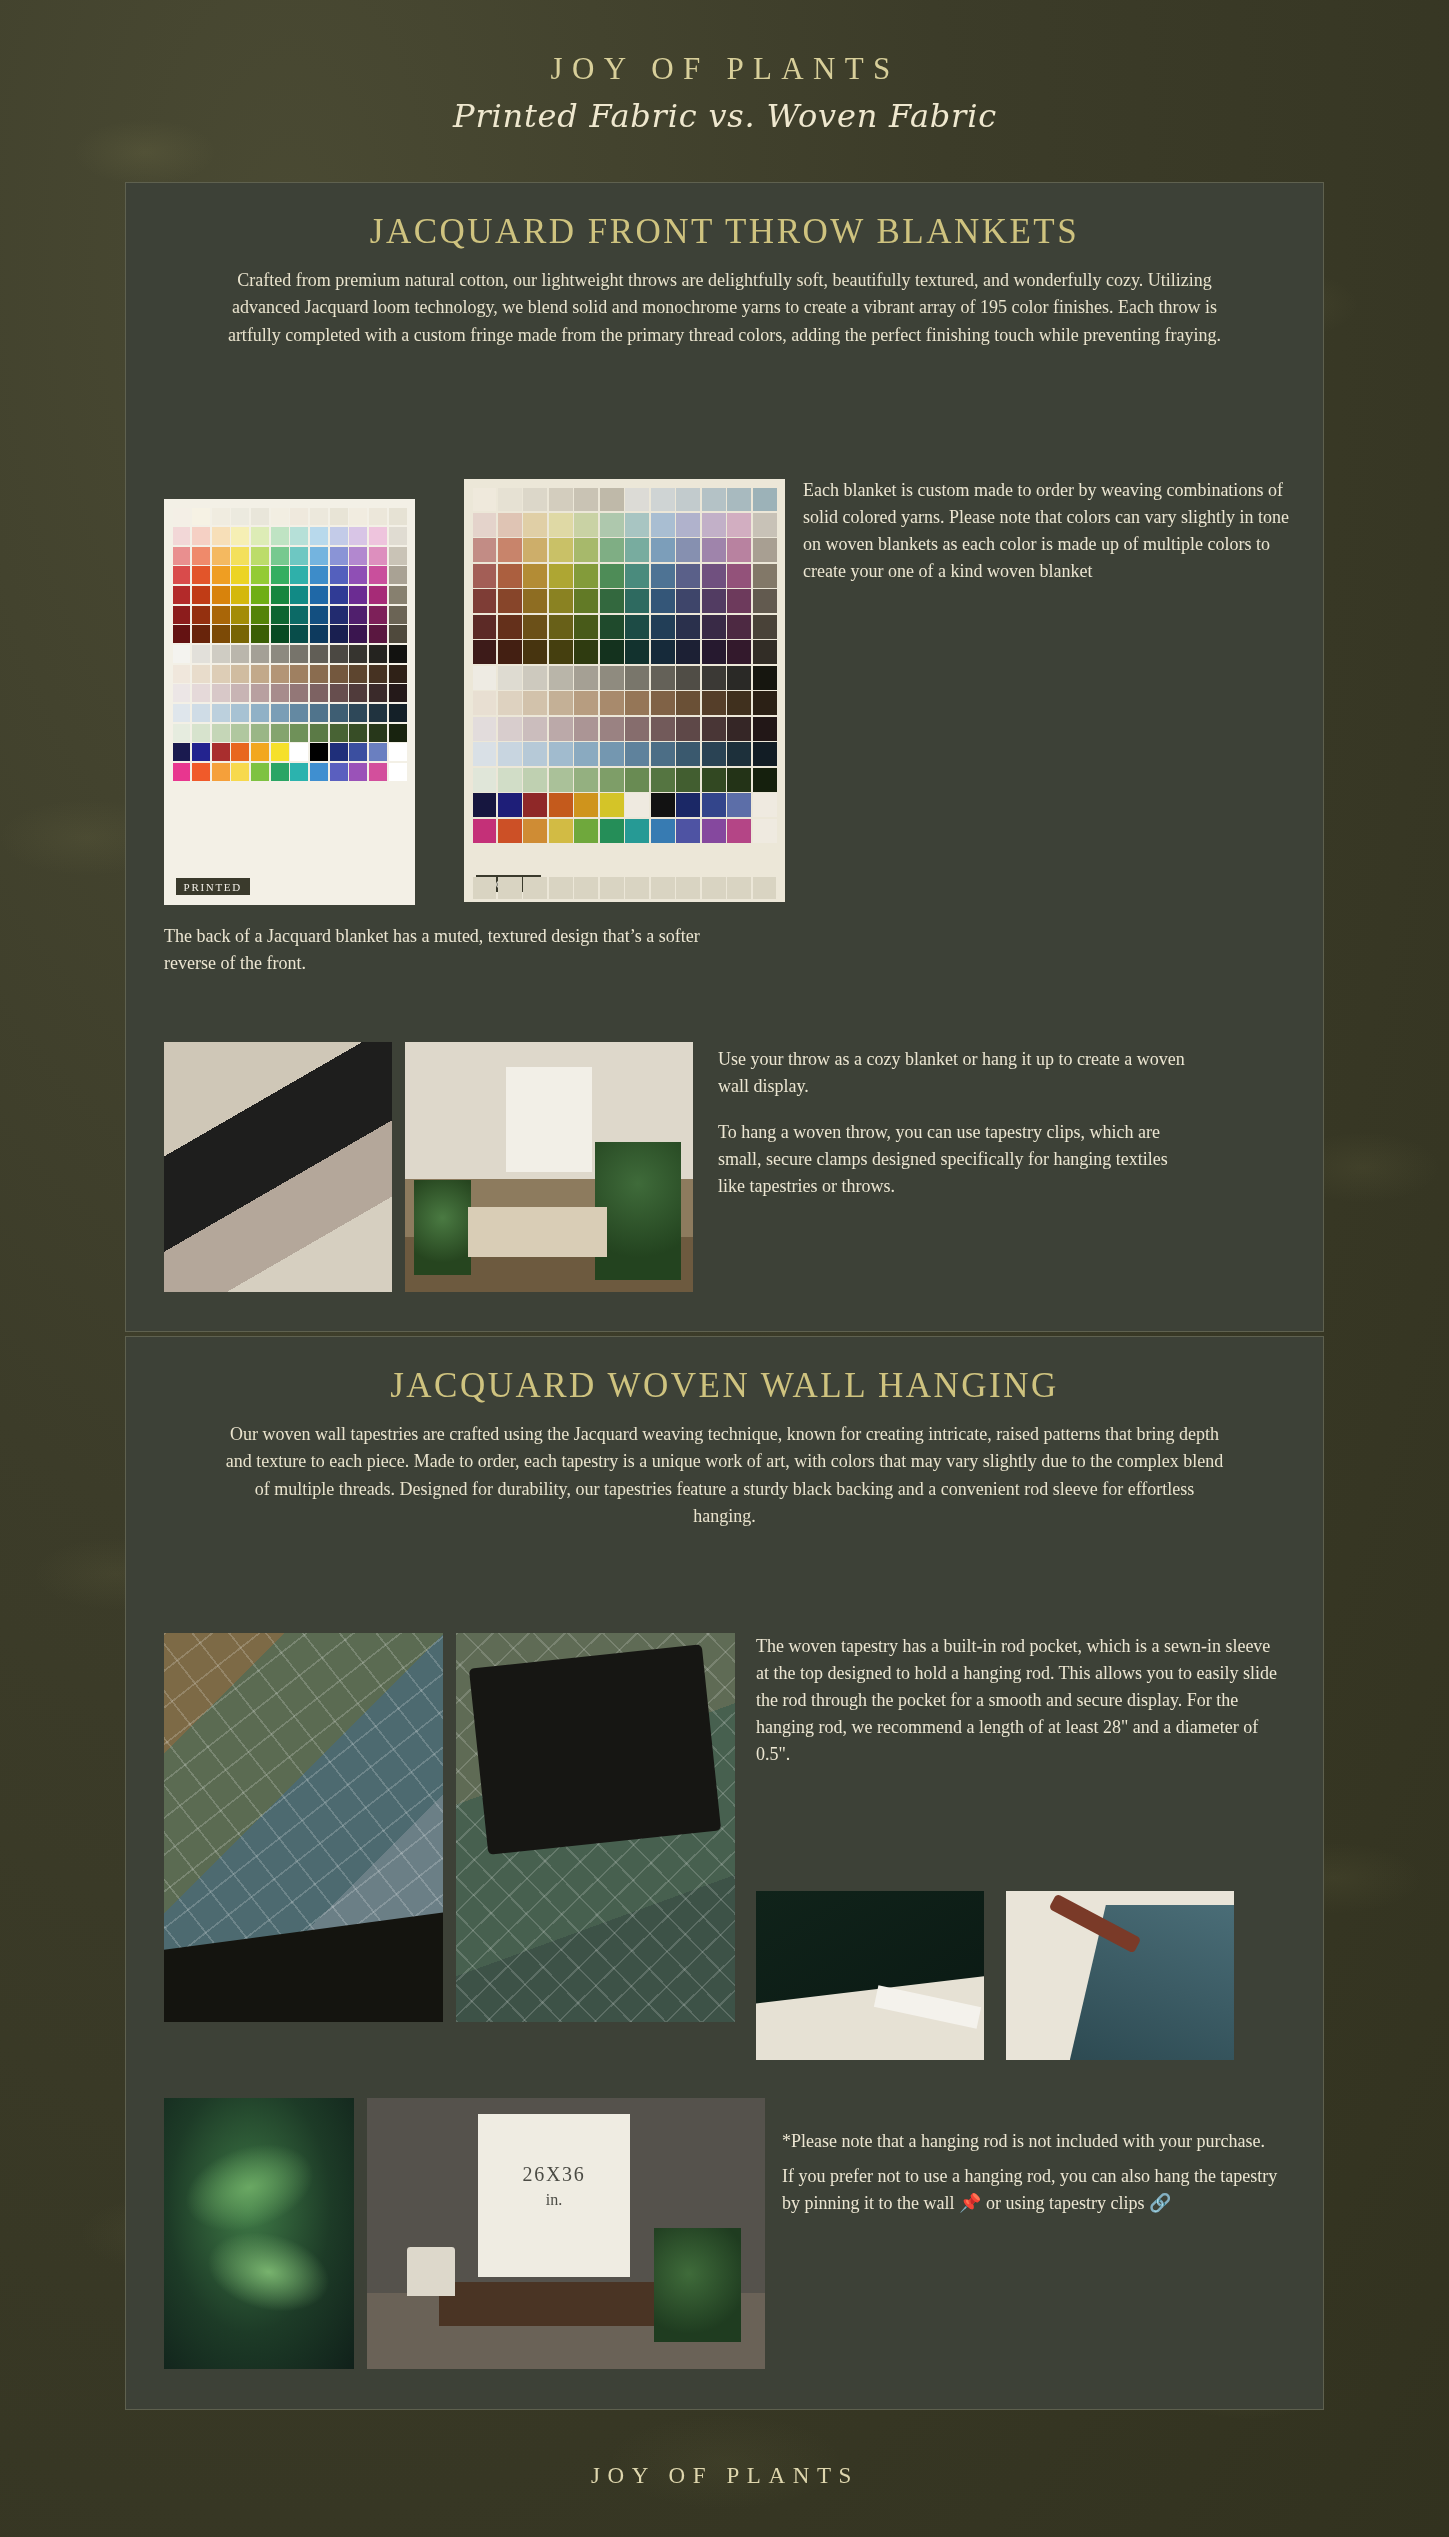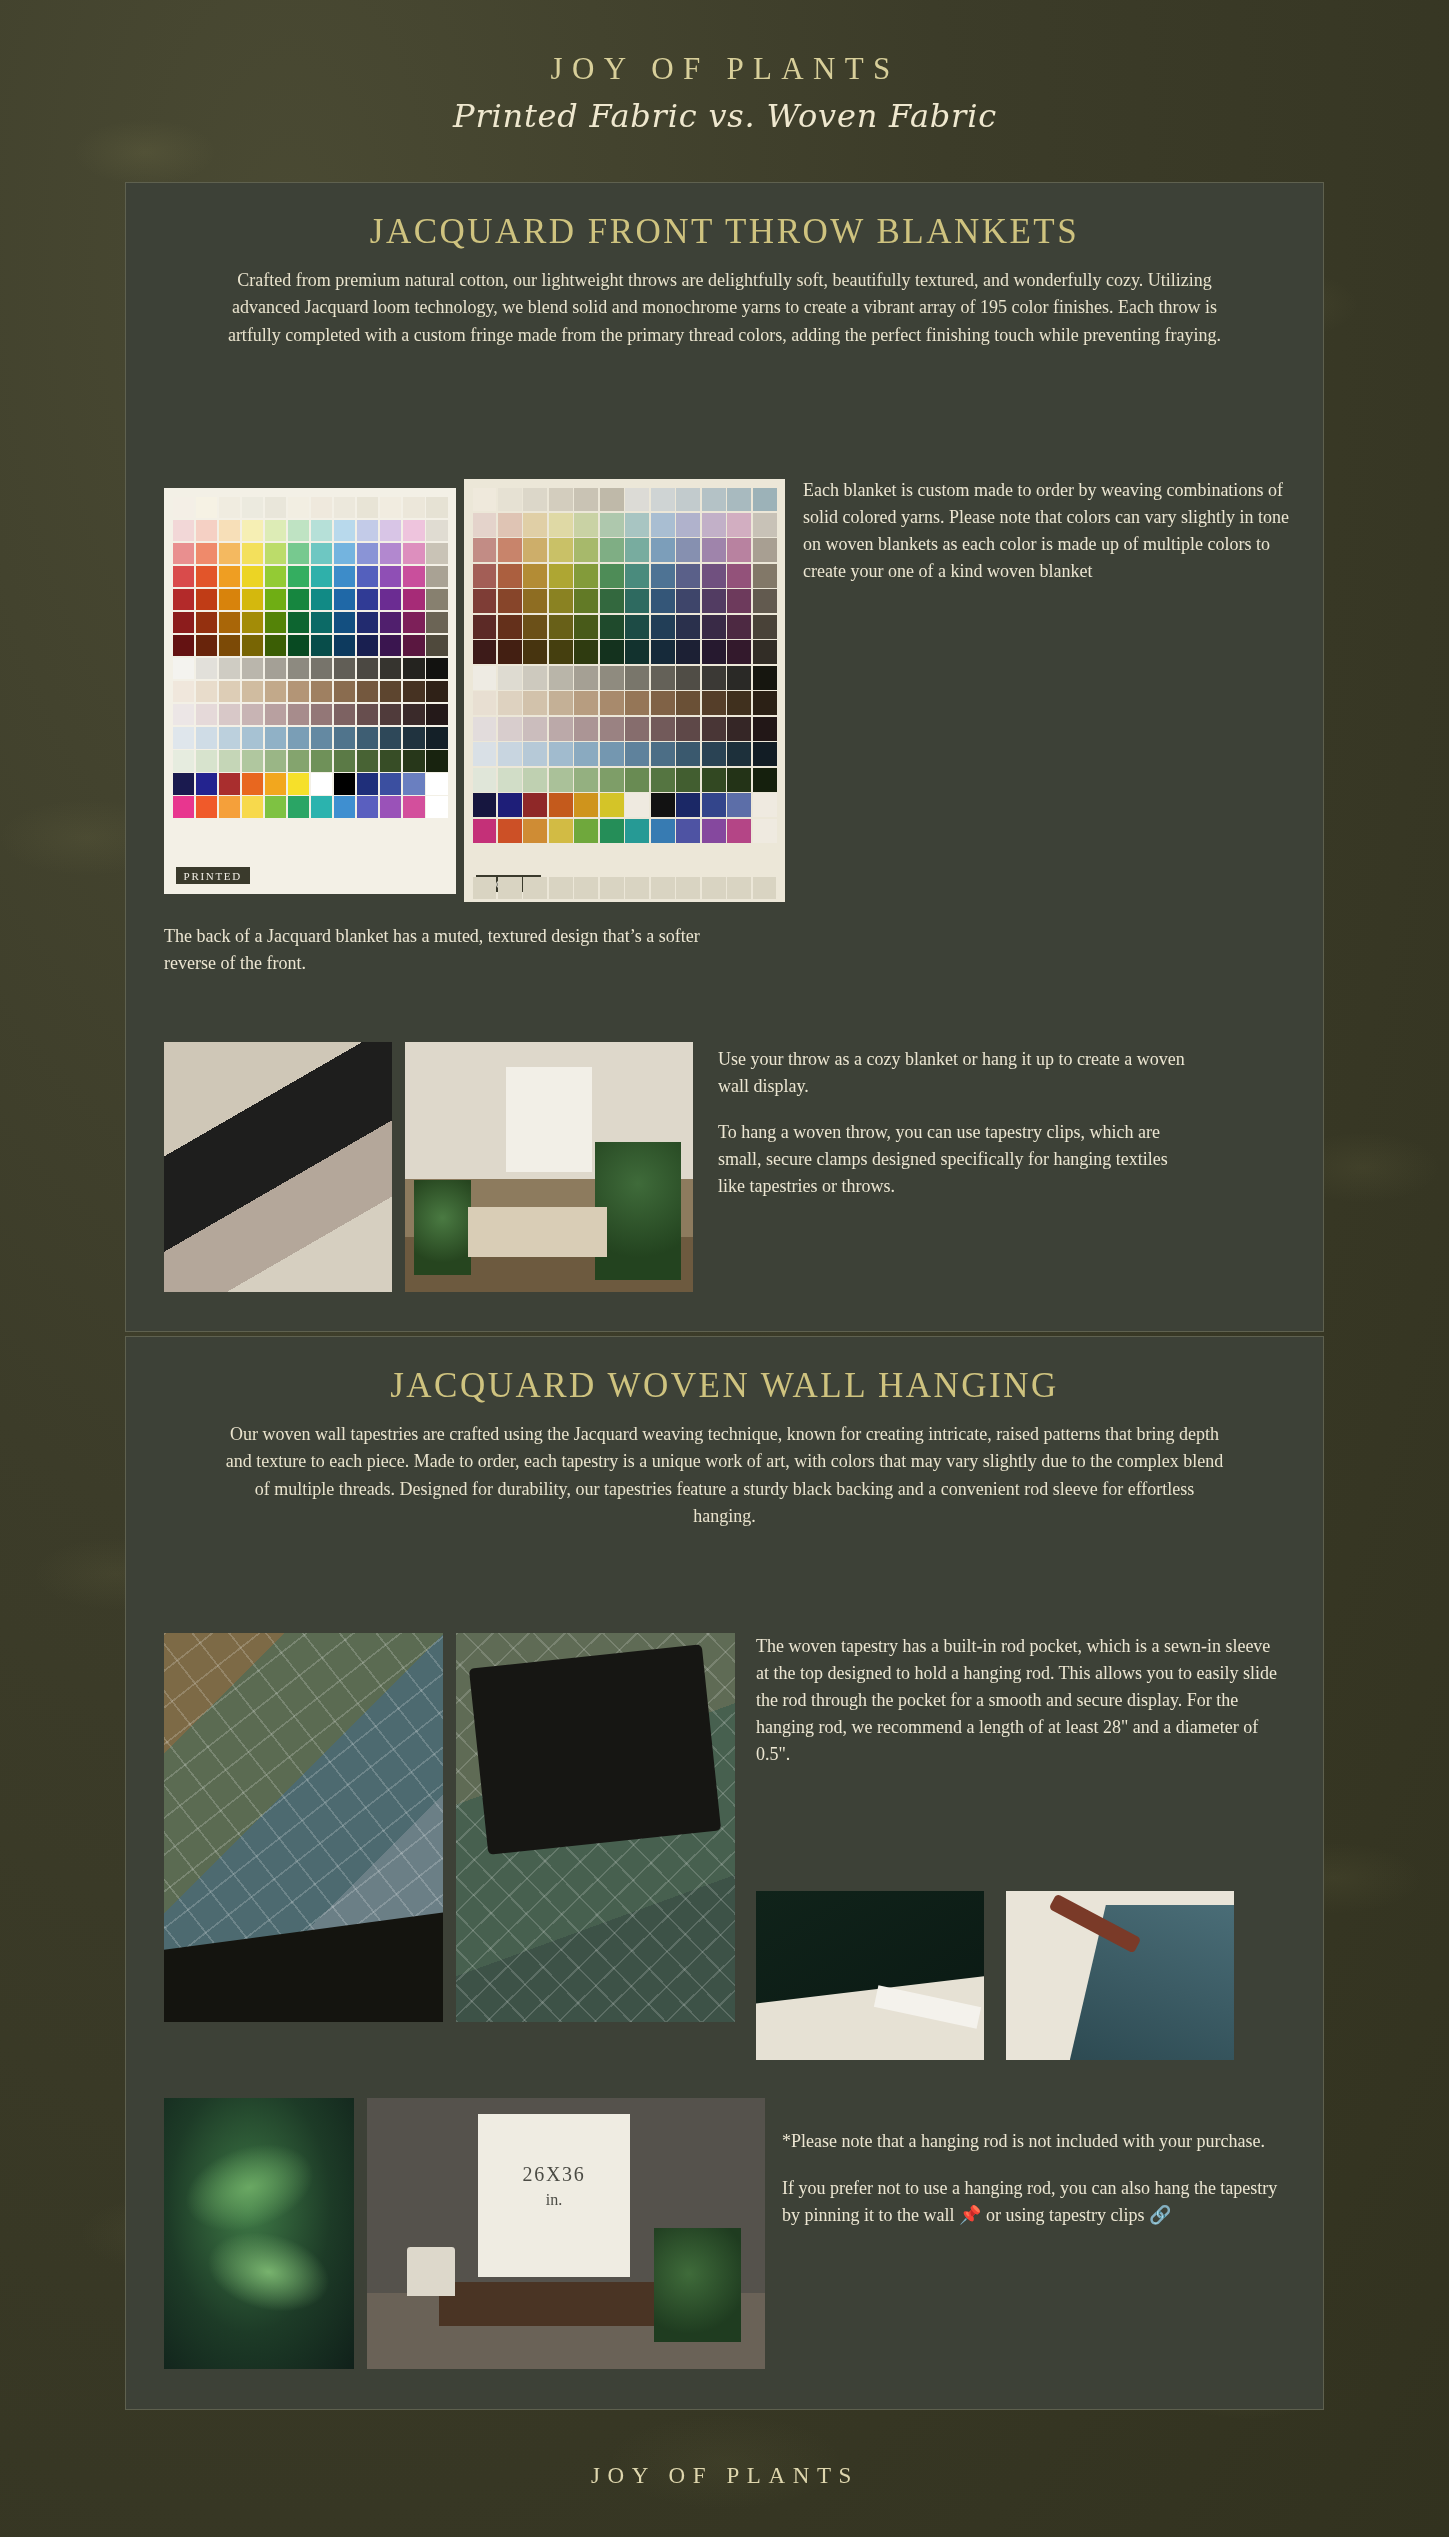--- a/index.html
+++ b/index.html
@@ -137,21 +137,21 @@
 
   <div class="brand-top">
     <div class="brand-name">JOY OF PLANTS</div>
     <div class="brand-sub">Printed Fabric vs. Woven Fabric</div>
   </div>
 
   <div class="panel" id="panel-blankets">
     <div class="section-title">JACQUARD FRONT THROW BLANKETS</div>
     <div class="intro">Crafted from premium natural cotton, our lightweight throws are delightfully soft, beautifully textured, and wonderfully cozy. Utilizing advanced Jacquard loom technology, we blend solid and monochrome yarns to create a vibrant array of 195 color finishes. Each throw is artfully completed with a custom fringe made from the primary thread colors, adding the perfect finishing touch while preventing fraying.</div>
 
-    <div style="position:absolute; left:38px; top:305px; width:292px; height:406px;">
+    <div style="position:absolute; left:38px; top:316px; width:251px; height:406px;">
       <div class="chart" style="width:100%;height:100%;">
         <div class="grid" id="printed-grid" style="grid-template-columns:repeat(12,1fr);">
             <div class="cell" style="background: rgb(244, 239, 230);"></div>
             <div class="cell" style="background: rgb(246, 242, 228);"></div>
             <div class="cell" style="background: rgb(240, 236, 224);"></div>
             <div class="cell" style="background: rgb(236, 234, 223);"></div>
             <div class="cell" style="background: rgb(233, 230, 218);"></div>
             <div class="cell" style="background: rgb(242, 238, 226);"></div>
             <div class="cell" style="background: rgb(239, 233, 221);"></div>
             <div class="cell" style="background: rgb(236, 232, 220);"></div>
@@ -581,21 +581,21 @@
         <div style="text-align:center;margin-top:49px;color:#4b4b44;font-size:20px;letter-spacing:1.7px;">26X36</div>
         <div style="text-align:center;margin-top:5px;color:#4b4b44;font-size:16px;">in.</div>
       </div>
       <div style="position:absolute;left:18%;top:68%;width:58%;height:16%;background:#4a3424;"></div>
       <div style="position:absolute;left:10%;top:55%;width:12%;height:18%;background:#ddd8cb;border-radius:3.4px 3.4px 0 0;"></div>
       <div style="position:absolute;left:72%;top:48%;width:22%;height:42%;background:radial-gradient(circle at 40% 40%,#3f6b3a,#1f3c20 70%);"></div>
     </div>
 
     <div style="position:absolute; left:656px; top:791px; width:508px;">
       <div class="body-text">*Please note that a hanging rod is not included with your purchase.</div>
-      <div class="body-text" style="margin-top:20px;">
+      <div class="body-text" style="margin-top:8px;">
         <span> If you prefer not to use a hanging rod, you can also hang the tapestry by pinning it to the wall </span><span>📌</span><span> or using tapestry clips </span><span>🔗</span>
       </div>
     </div>
   </div>
 
   <div class="footer">JOY OF PLANTS</div>
 </div>
 
 
 </body></html>

